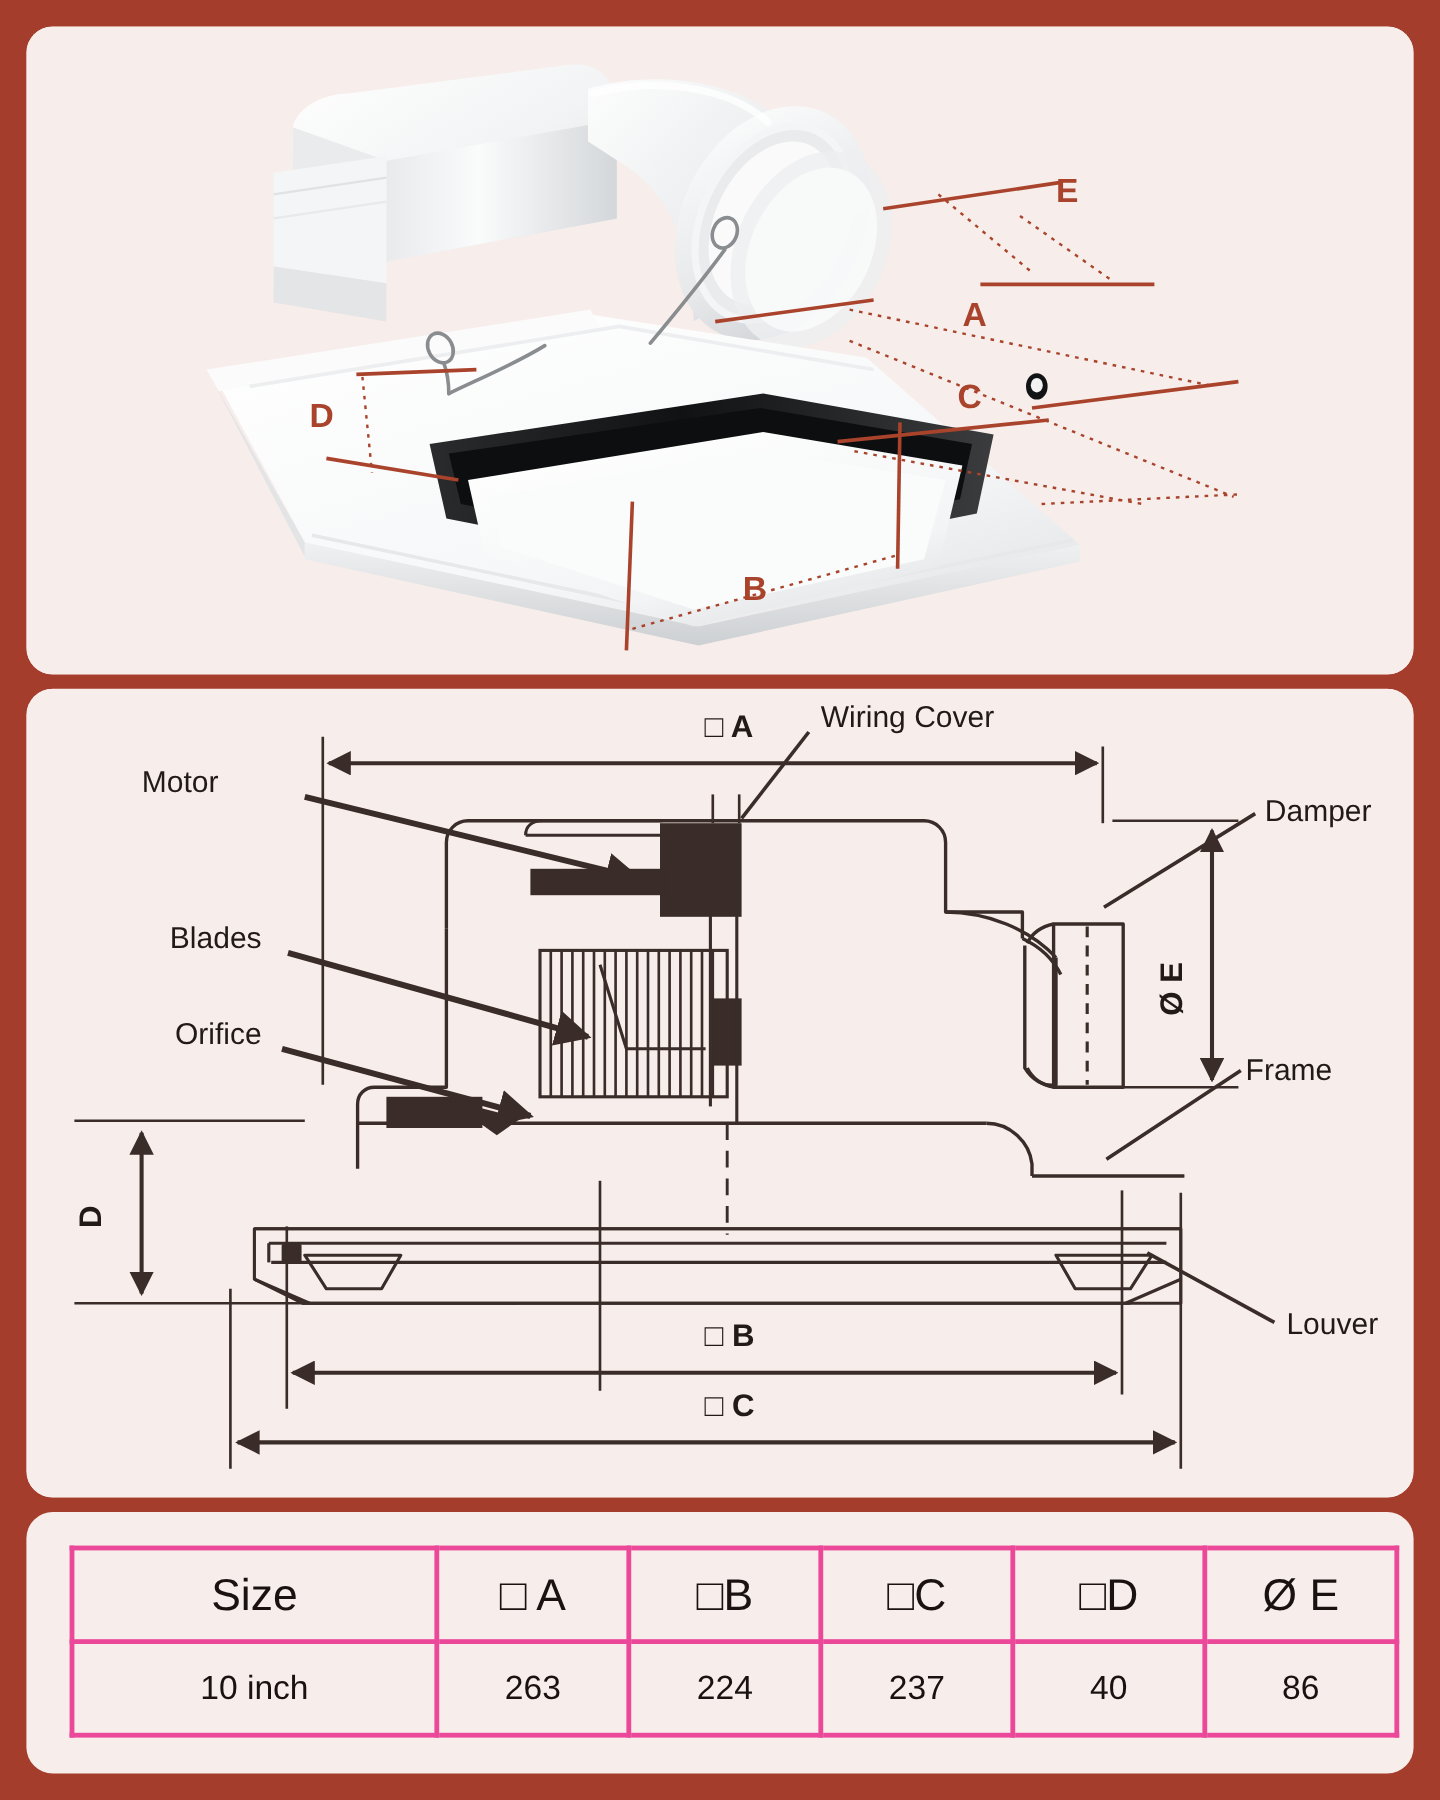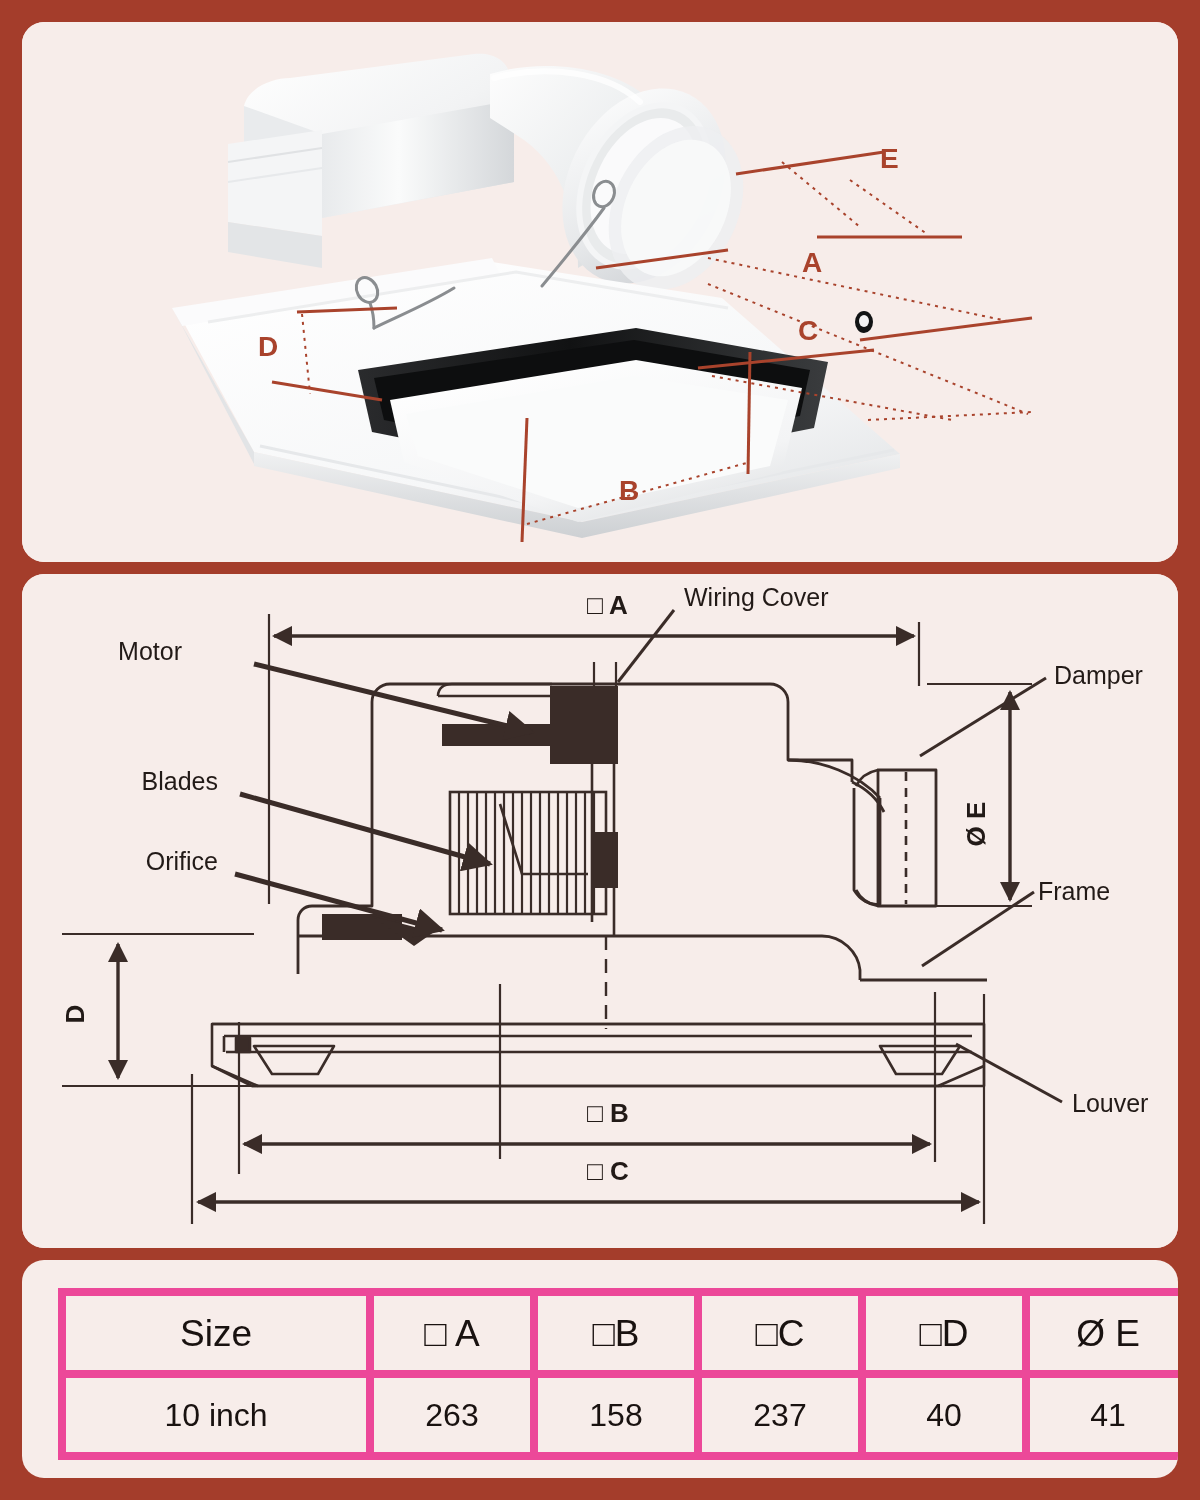--- a/index.html
+++ b/index.html
@@ -52,34 +52,34 @@
   
   .spec-table {
     position: absolute;
     left: 36px;
     top: 28px;
     width: 1080px;
     border-collapse: collapse;
     table-layout: fixed;
   }
   .spec-table td {
-    border: 8px solid #ec4899;
+    border: 4px solid #ec4899;
     background: #F7EDEA;
     text-align: center;
     color: #191210;
     height: 74px;
     font-size: 38px;
     font-family: "Liberation Sans", sans-serif;
     padding: 0;
     line-height: 1;
   }
   .spec-table td.col-size { width: 300px; }
   .spec-table td.dim      { width: 156px; }
   .spec-table tr.header-row td { font-size: 37px; }
-  .spec-table tr.value-row td  { font-size: 32px; }
+  .spec-table tr.value-row td  { font-size: 28px; }
 </style>
 </head>
 <body>
 
 <div class="page">
 
   <div class="panel" id="panel-photo">
     <svg class="svg-fill" viewBox="0 0 1156 540" xmlns="http://www.w3.org/2000/svg">
       <defs>
         <linearGradient id="gDuctTop" x1="0" y1="0" x2="1" y2="1">
@@ -414,22 +414,22 @@
           <td class="col-size">Size</td>
           <td class="dim">□ A</td>
           <td class="dim">□B</td>
           <td class="dim">□C</td>
           <td class="dim">□D</td>
           <td class="dim">Ø E</td>
         </tr>
         <tr class="value-row">
           <td class="col-size">10 inch</td>
           <td class="dim">263</td>
-          <td class="dim">158</td>
+          <td class="dim">224</td>
           <td class="dim">237</td>
           <td class="dim">40</td>
-          <td class="dim">41</td>
+          <td class="dim">86</td>
         </tr>
       </tbody>
     </table>
   </div>
 
 </div>
 
 </body></html>

